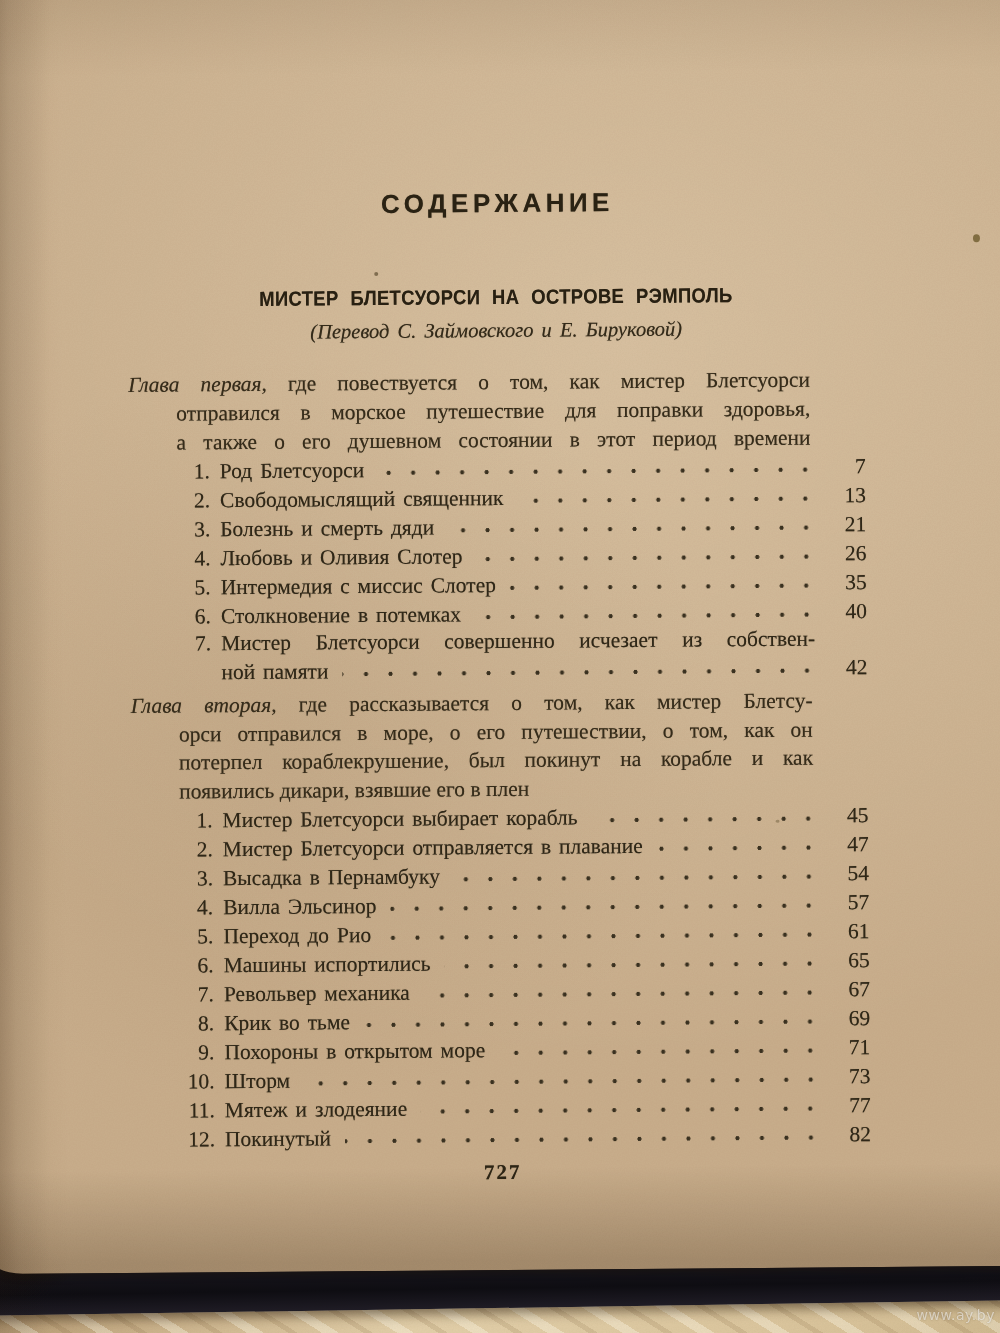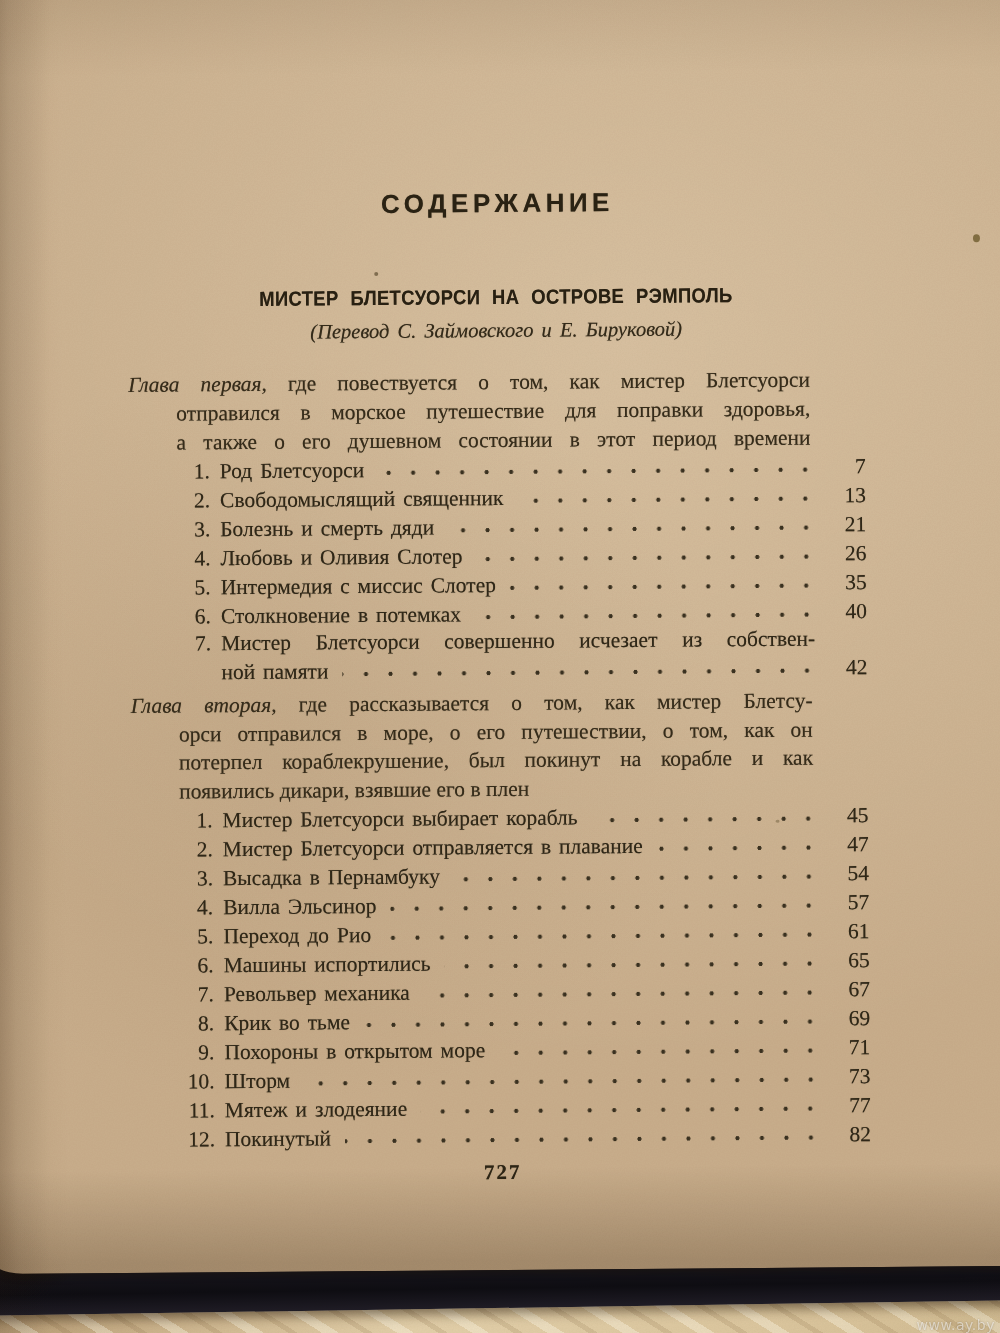--- a/index.html
+++ b/index.html
@@ -122,21 +122,21 @@
 
   
   .noise{position:absolute;inset:0;z-index:7;opacity:.32;mix-blend-mode:multiply;pointer-events:none;}
   .vignette{
     position:absolute;inset:0;z-index:8;pointer-events:none;
     background:
       radial-gradient(125% 115% at 52% 42%, rgba(0,0,0,0) 58%, rgba(40,25,10,0.20) 100%),
       linear-gradient(90deg, rgba(30,18,8,0.12) 0, rgba(0,0,0,0) 5%);
   }
   .watermark{
-    position:absolute;right:5px;bottom:0;z-index:9;
+    position:absolute;right:5px;bottom:10px;z-index:9;
     font-family:"DejaVu Sans", sans-serif;
     font-size:14px;letter-spacing:0.5px;
     color:rgba(255,255,255,0.55);
     text-shadow:0 0 2px rgba(60,45,25,0.35);
   }
 </style>
 </head>
 <body>
 
 <div class="stage">

